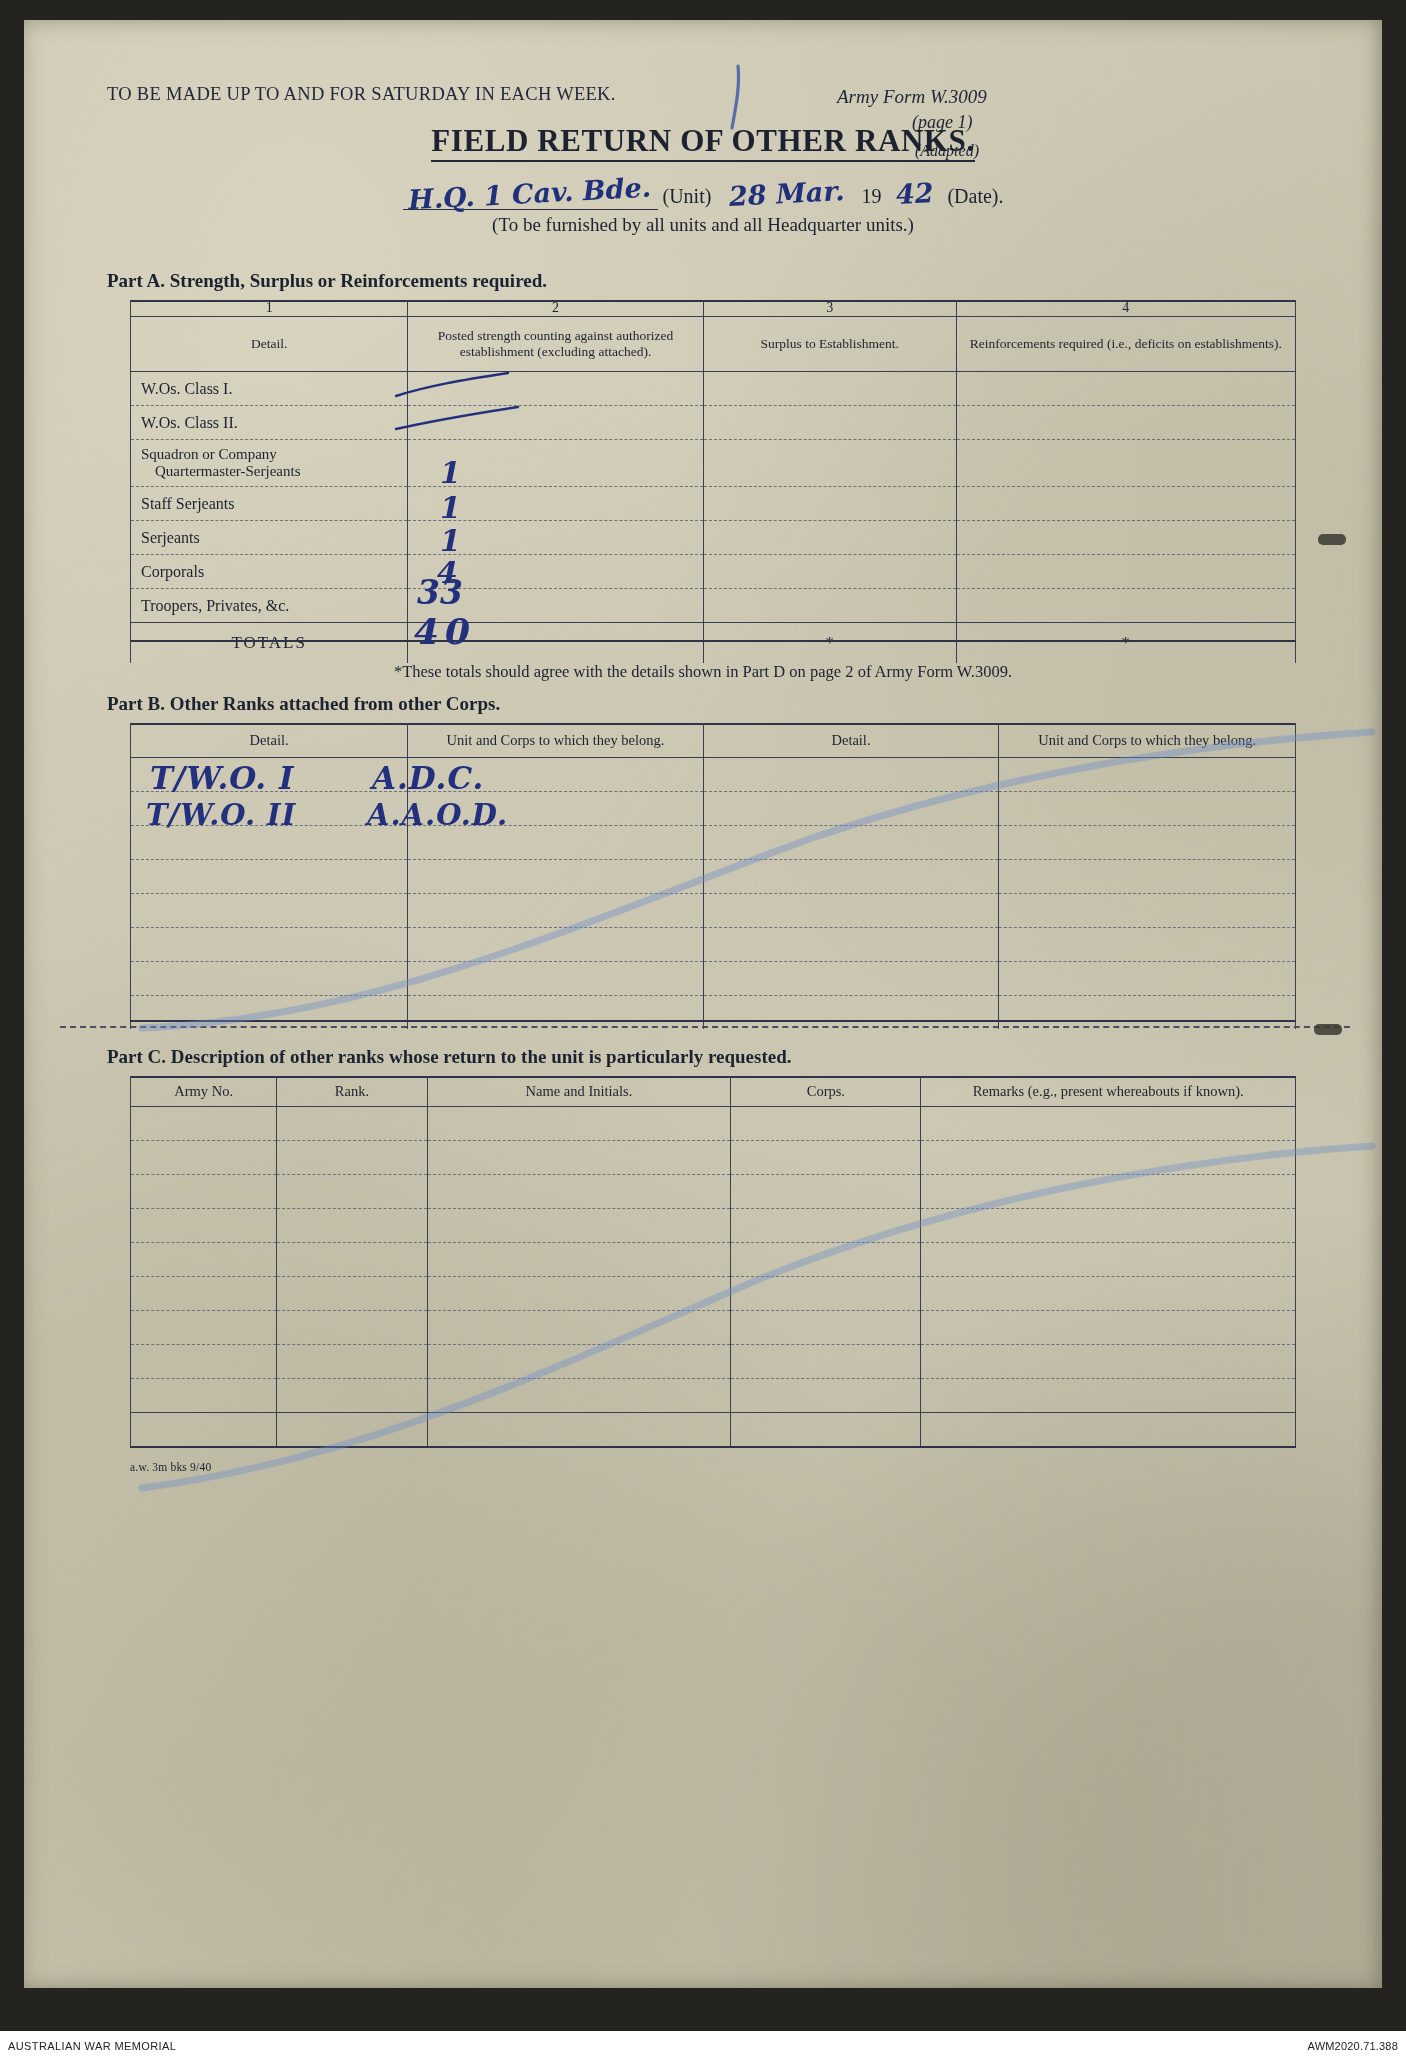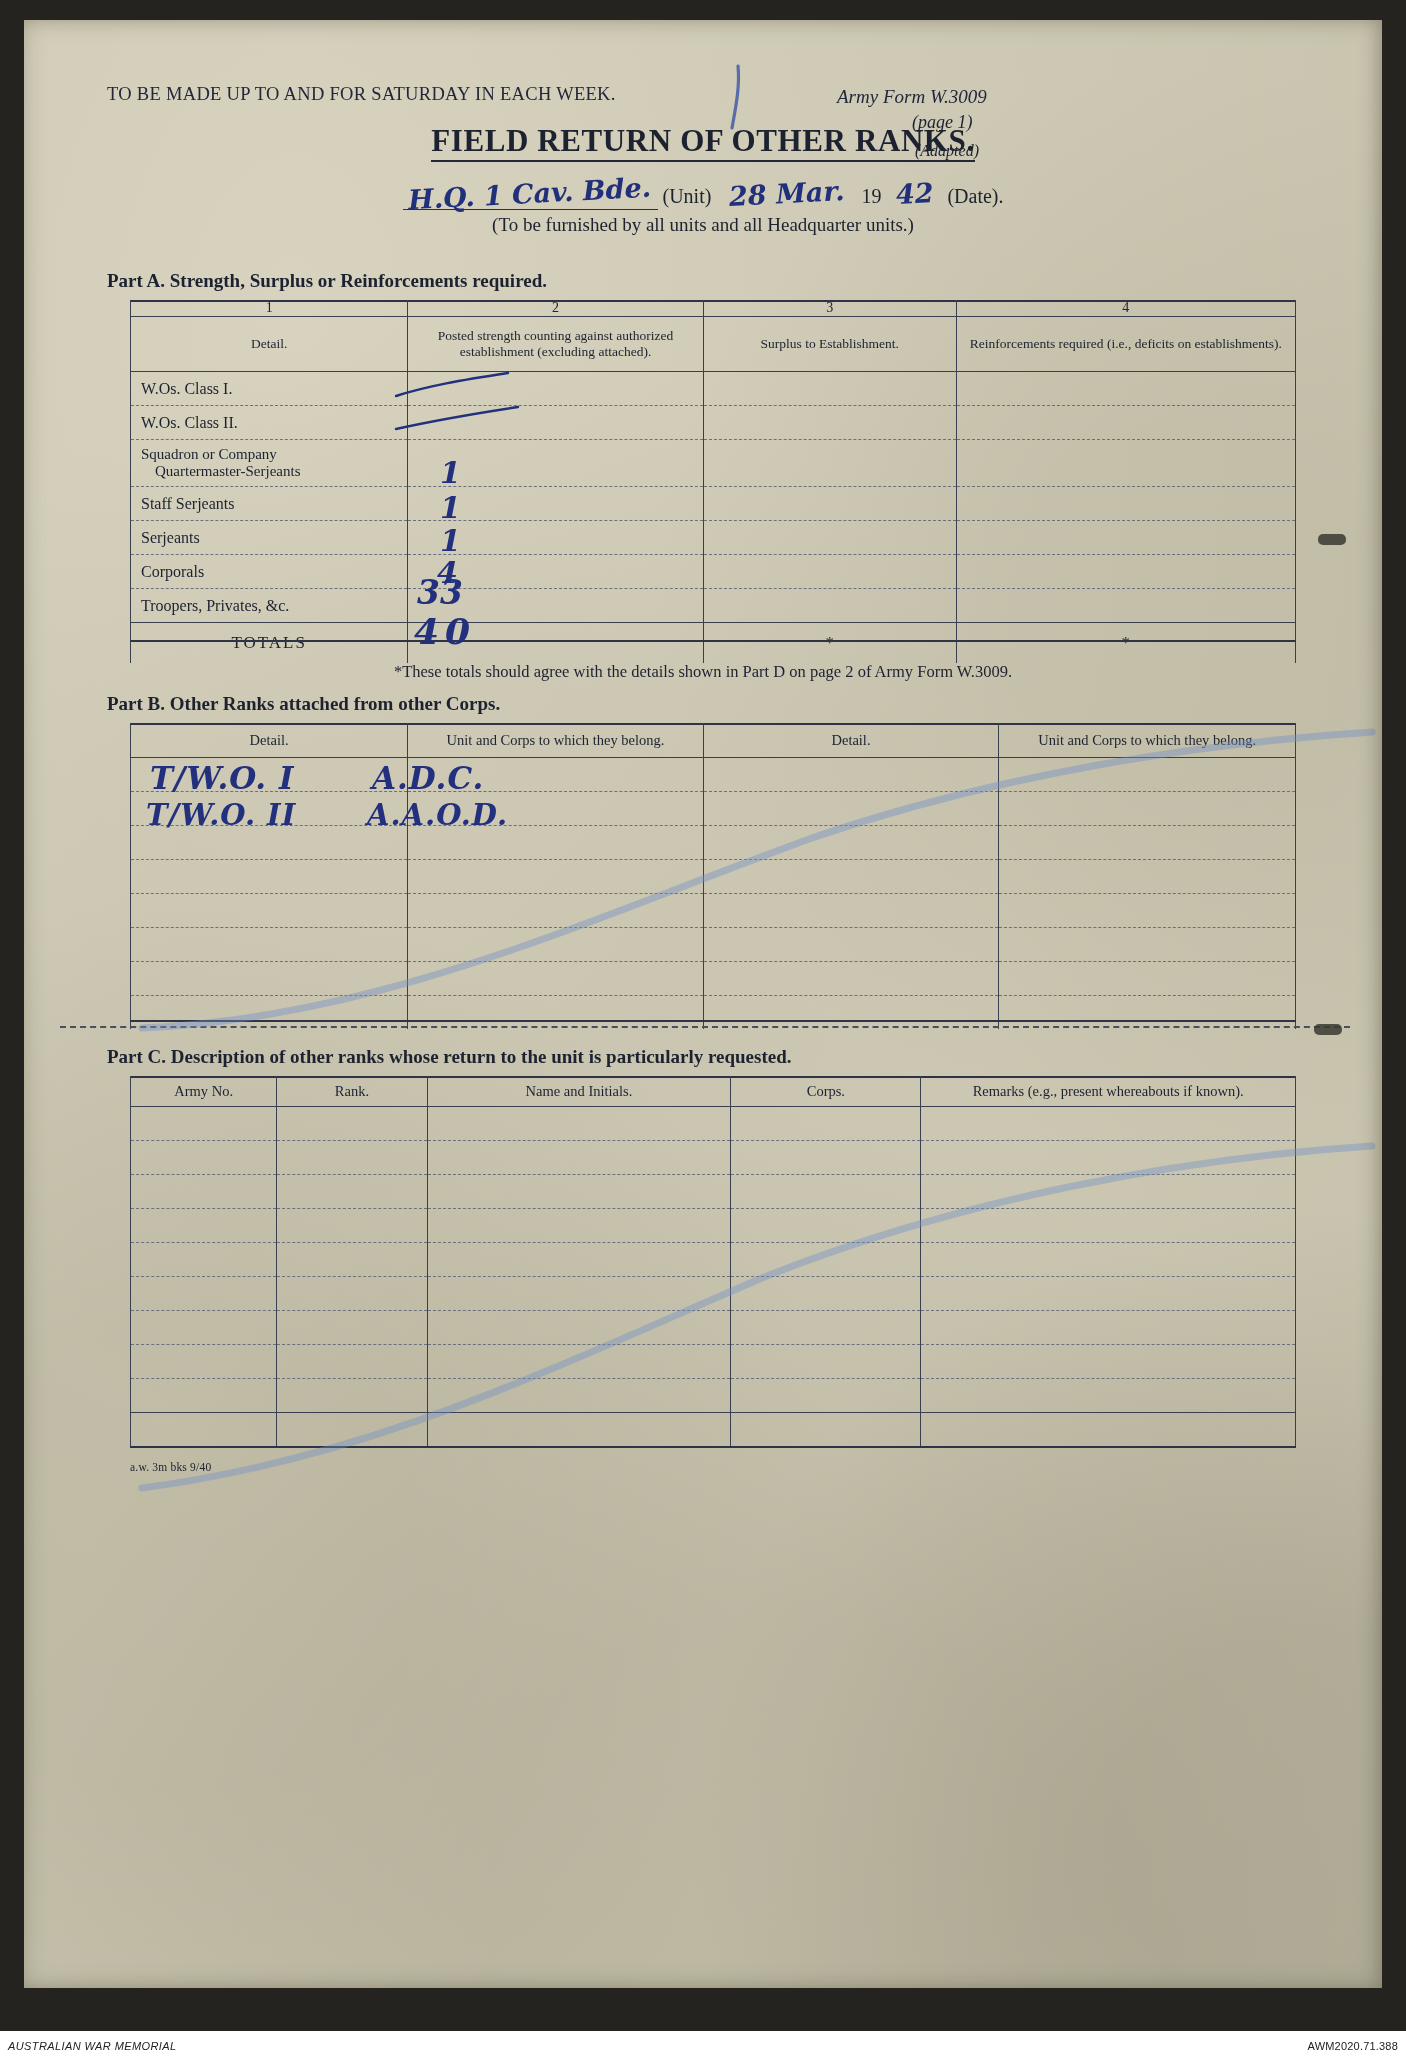--- a/index.html
+++ b/index.html
@@ -245,21 +245,21 @@
     background: #ffffff;
     color: #222;
     font-family: "Liberation Sans", sans-serif;
     font-size: 11px;
     display: flex;
     align-items: center;
     justify-content: space-between;
     padding: 0 8px;
     box-sizing: border-box;
   }
-  .cred-left { letter-spacing: .4px; font-style: italic; }
+  .cred-left { letter-spacing: .4px; }
   .cred-right { letter-spacing: .2px; }
 </style>
 </head>
 <body>
 
 <div id="scan">
 
   <div id="paper">
 
     <div class="content">

